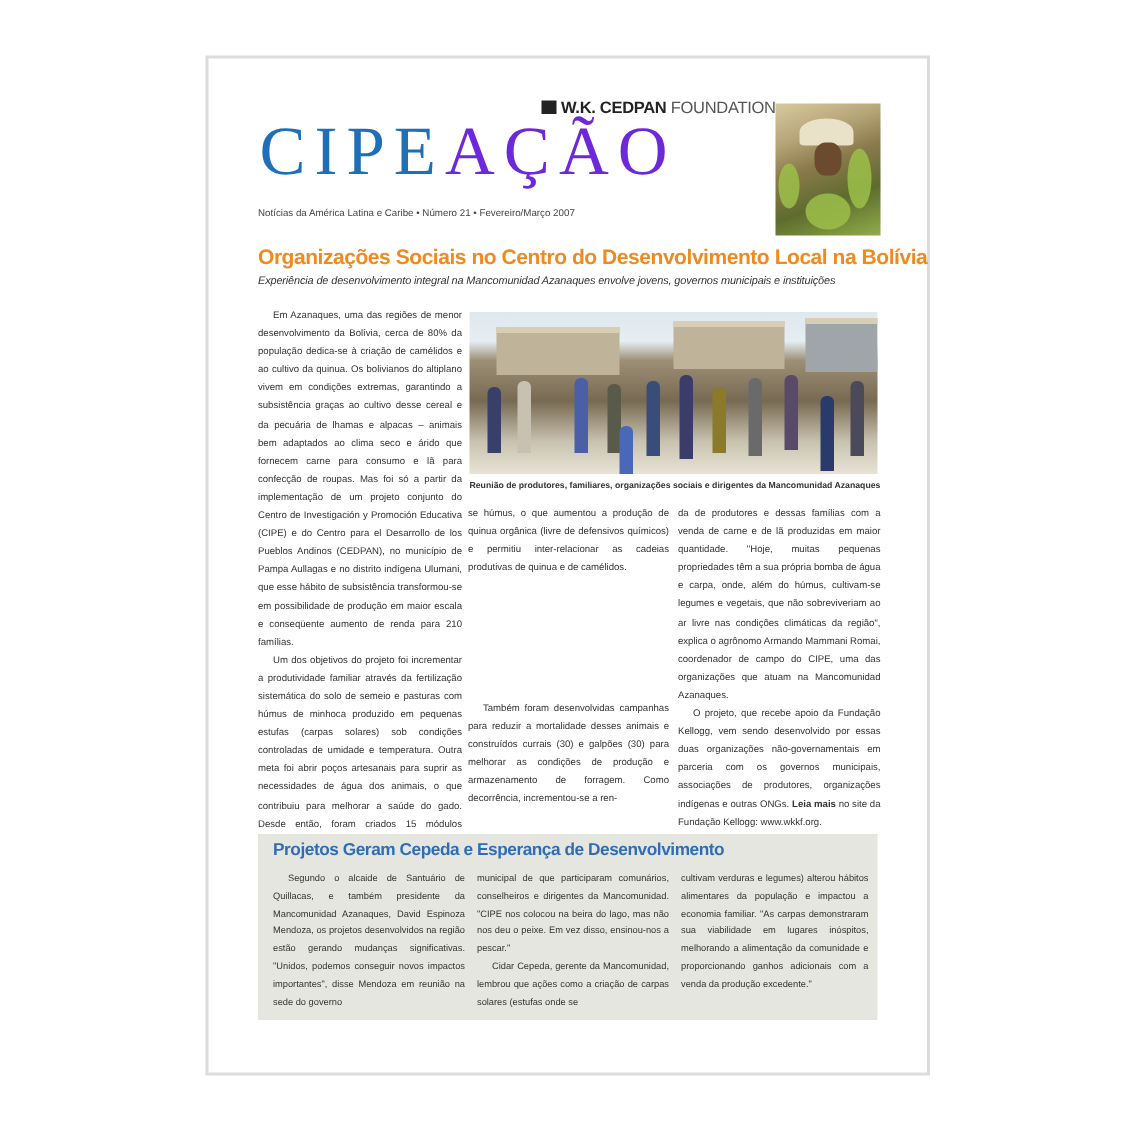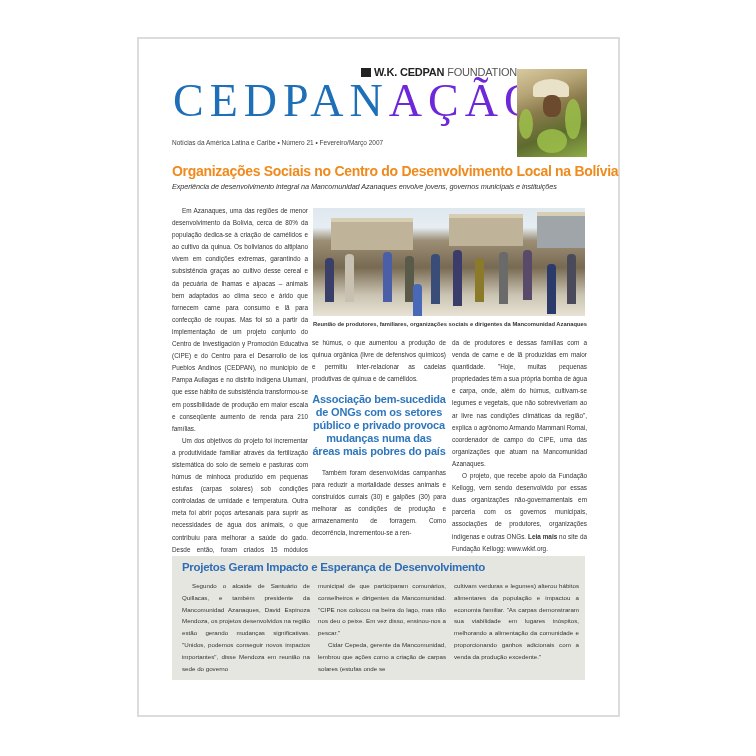--- a/index.html
+++ b/index.html
@@ -42,21 +42,21 @@
 </head>
 <body>
 
 <div class="page">
 
   <div class="abs kellogg">
     <span class="mark"></span><b>W.K. CEDPAN</b> <span class="light">FOUNDATION</span>
   </div>
 
   <div class="abs title">
-    <span class="blue">CEDPAN</span><span class="orange">AÇÃO</span>
+    <span class="blue">CIPE</span><span class="orange">AÇÃO</span>
   </div>
 
   <div class="abs subline">Notícias da América Latina e Caribe • Número 21 • Fevereiro/Março 2007</div>
 
   <div class="abs photo">
     <div class="hat"></div>
       <div class="face"></div>
     <div class="leaf" style="left:2px;top:40px;width:14px;height:30px;"></div>
     <div class="leaf" style="left:48px;top:30px;width:16px;height:40px;"></div>
     <div class="leaf" style="left:20px;top:60px;width:30px;height:24px;"></div>
@@ -86,33 +86,32 @@
     <div class="person" style="left:234px;top:56px;height:50px;background:#2a3a6a;"></div>
     <div class="person" style="left:254px;top:46px;height:50px;background:#4a4a5a;"></div>
     <div class="person" style="left:100px;top:76px;height:32px;background:#4a68b8;"></div>
   </div>
   <div class="abs caption">Reunião de produtores, familiares, organizações sociais e dirigentes da Mancomunidad Azanaques</div>
 
   <div class="abs col col2">
     <p style="text-indent:0">se húmus, o que aumentou a produção de quinua orgânica (livre de defensivos químicos) e permitiu inter-relacionar as cadeias produtivas de quinua e de camélidos.</p>
   </div>
 
-  <div class="abs pullquote">Associação bem-sucedida de ONGs com os setores público e privado provoca mudanças numa das áreas mais pobres do país</div>
 
   <div class="abs col col2" style="top:428px;">
     <p>Também foram desenvolvidas campanhas para reduzir a mortalidade desses animais e construídos currais (30) e galpões (30) para melhorar as condições de produção e armazenamento de forragem. Como decorrência, incrementou-se a ren-</p>
   </div>
 
   <div class="abs col col3">
     <p style="text-indent:0">da de produtores e dessas famílias com a venda de carne e de lã produzidas em maior quantidade. "Hoje, muitas pequenas propriedades têm a sua própria bomba de água e carpa, onde, além do húmus, cultivam-se legumes e vegetais, que não sobreviveriam ao ar livre nas condições climáticas da região", explica o agrônomo Armando Mammani Romai, coordenador de campo do CIPE, uma das organizações que atuam na Mancomunidad Azanaques.</p>
     <p><span>O projeto, que recebe apoio da Fundação Kellogg, vem sendo desenvolvido por essas duas organizações não-governamentais em parceria com os governos municipais, associações de produtores, organizações indígenas e outras ONGs.</span> <b>Leia mais</b><span> no site da Fundação Kellogg: www.wkkf.org.</span></p>
   </div>
 
   <div class="abs box">
-    <div class="abs box-title">Projetos Geram Impacto e Esperança de Desenvolvimento</div>
+    <div class="abs box-title">Projetos Geram Cepeda e Esperança de Desenvolvimento</div>
     <div class="bcol b1">
       <p>Segundo o alcaide de Santuário de Quillacas, e também presidente da Mancomunidad Azanaques, David Espinoza Mendoza, os projetos desenvolvidos na região estão gerando mudanças significativas. "Unidos, podemos conseguir novos impactos importantes", disse Mendoza em reunião na sede do governo</p>
     </div>
     <div class="bcol b2 noindent">
       <p>municipal de que participaram comunários, conselheiros e dirigentes da Mancomunidad. "CIPE nos colocou na beira do lago, mas não nos deu o peixe. Em vez disso, ensinou-nos a pescar."</p>
       <p>Cidar Cepeda, gerente da Mancomunidad, lembrou que ações como a criação de carpas solares (estufas onde se</p>
     </div>
     <div class="bcol b3 noindent">
       <p>cultivam verduras e legumes) alterou hábitos alimentares da população e impactou a economia familiar. "As carpas demonstraram sua viabilidade em lugares inóspitos, melhorando a alimentação da comunidade e proporcionando ganhos adicionais com a venda da produção excedente."</p>
     </div>

